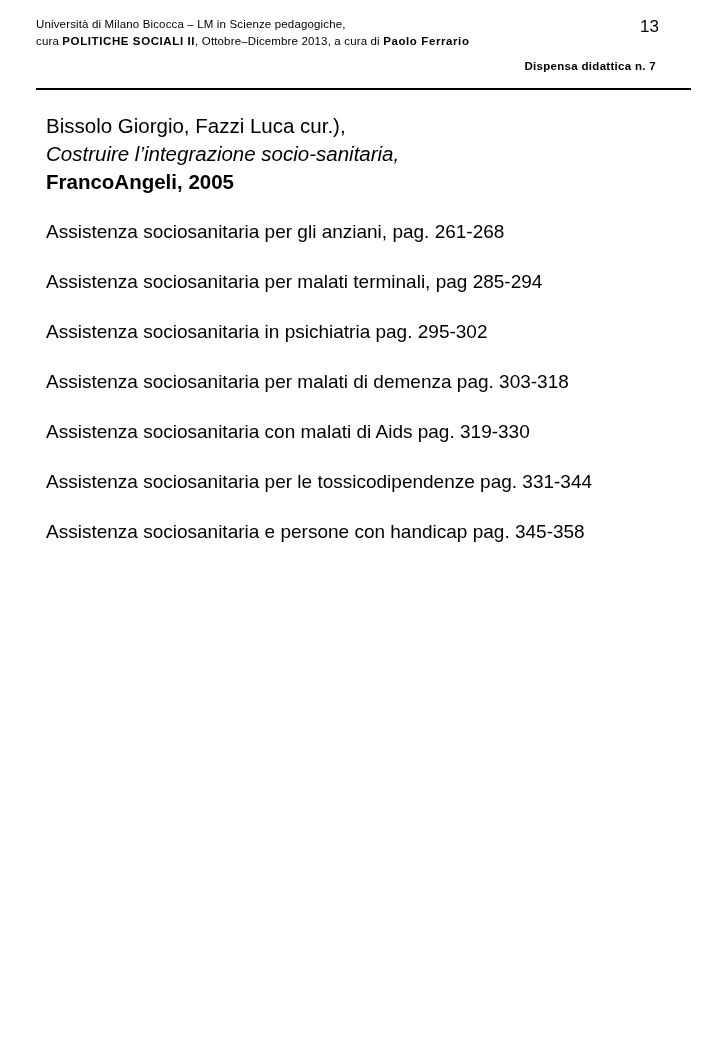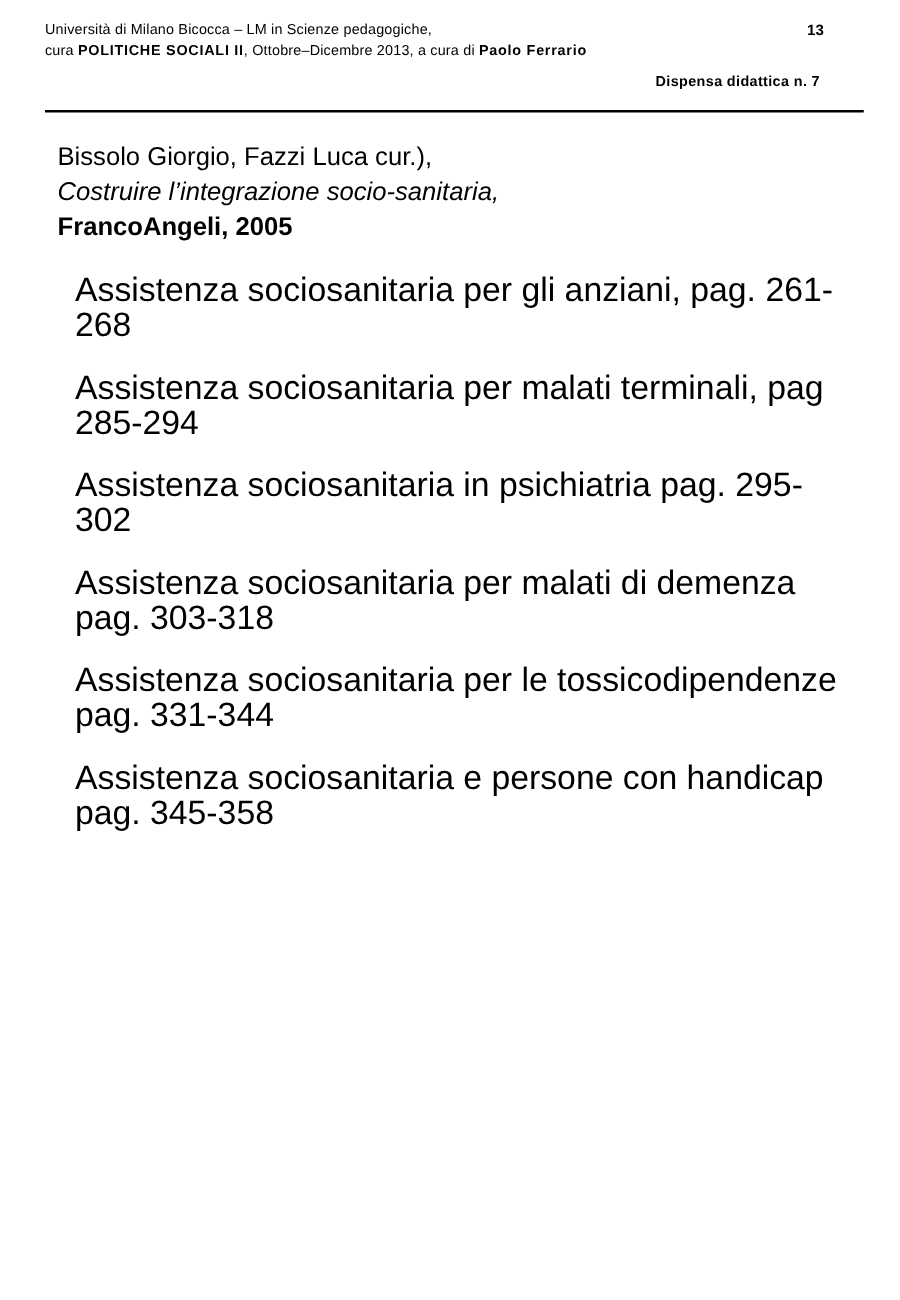--- a/index.html
+++ b/index.html
@@ -39,22 +39,22 @@
     letter-spacing: 0.15px;
   }
   .hl-line {
     white-space: nowrap;
   }
   .hl-line b {
     font-weight: bold;
     letter-spacing: 0.6px;
   }
   .page-number {
-    font-size: 12px;
-    font-weight: bold;
+    font-size: 17px;
+    font-weight: normal;
     padding-right: 25px;
     padding-top: 1px;
   }
   .header-right {
     text-align: right;
     font-size: 11.5px;
     font-weight: bold;
     letter-spacing: 0.3px;
     margin-top: 10px;
     padding-right: 28px;
@@ -79,25 +79,24 @@
     line-height: 28px;
     margin-bottom: 16px;
   }
   .title-block .l1 { font-weight: normal; }
   .title-block .l2 {
     font-style: italic;
     font-weight: normal;
   }
   .title-block .l3 { font-weight: bold; }
   .entry {
-    font-size: 27px;
+    font-size: 19px;
     line-height: 28px;
     margin-top: 22px;
     max-width: 630px;
-    margin-left: 14px;
   }
 </style>
 </head>
 <body>
 
 <div class="page">
 
   <div class="header">
     <div class="header-row1">
       <div class="header-left">
@@ -116,17 +115,18 @@
     <div class="title-block">
       <div class="l1">Bissolo Giorgio, Fazzi Luca cur.),</div>
       <div class="l2">Costruire l’integrazione socio-sanitaria,</div>
       <div class="l3">FrancoAngeli, 2005</div>
     </div>
 
     <div class="entry">Assistenza sociosanitaria per gli anziani, pag. 261-268</div>
     <div class="entry">Assistenza sociosanitaria per malati terminali, pag 285-294</div>
     <div class="entry">Assistenza sociosanitaria in psichiatria pag. 295-302</div>
     <div class="entry">Assistenza sociosanitaria per malati di demenza pag. 303-318</div>
+    <div class="entry">Assistenza sociosanitaria con malati di Aids pag. 319-330</div>
     <div class="entry">Assistenza sociosanitaria per le tossicodipendenze pag. 331-344</div>
     <div class="entry">Assistenza sociosanitaria e persone con handicap pag. 345-358</div>
 
   </div>
 </div>
 
 </body></html>

